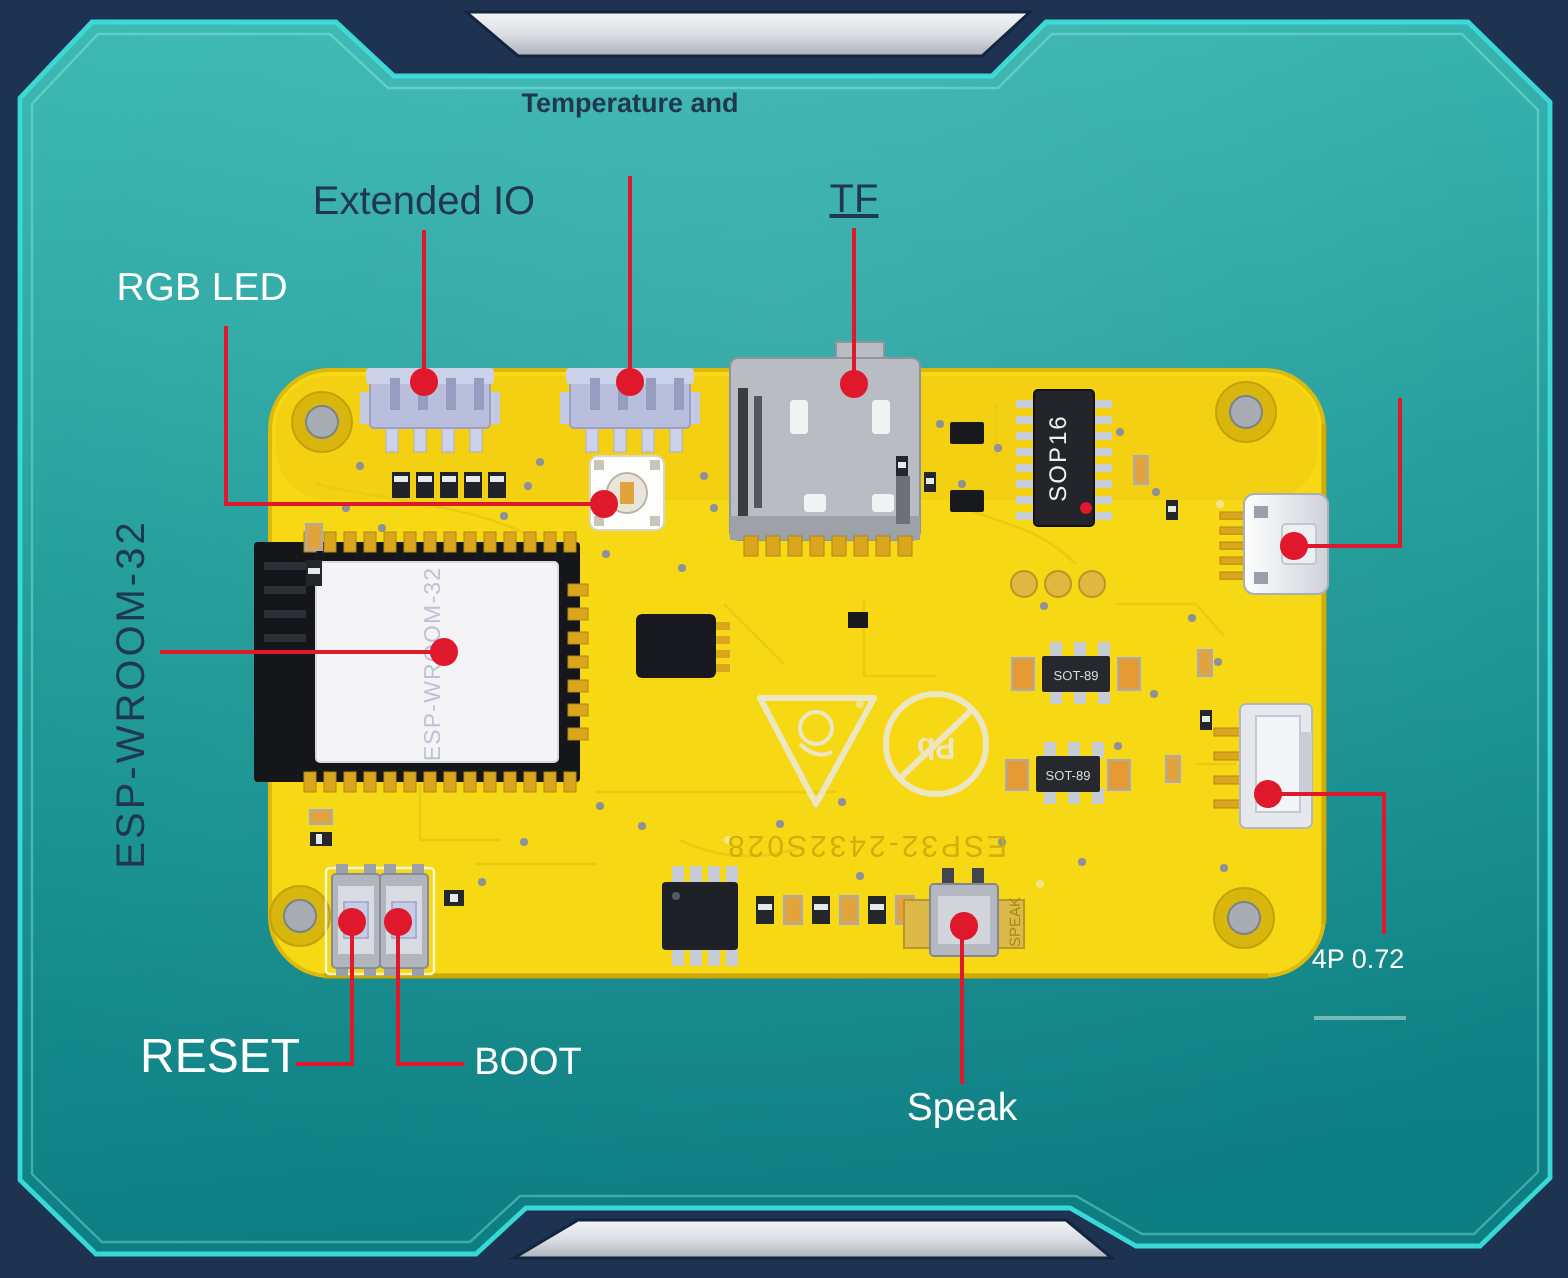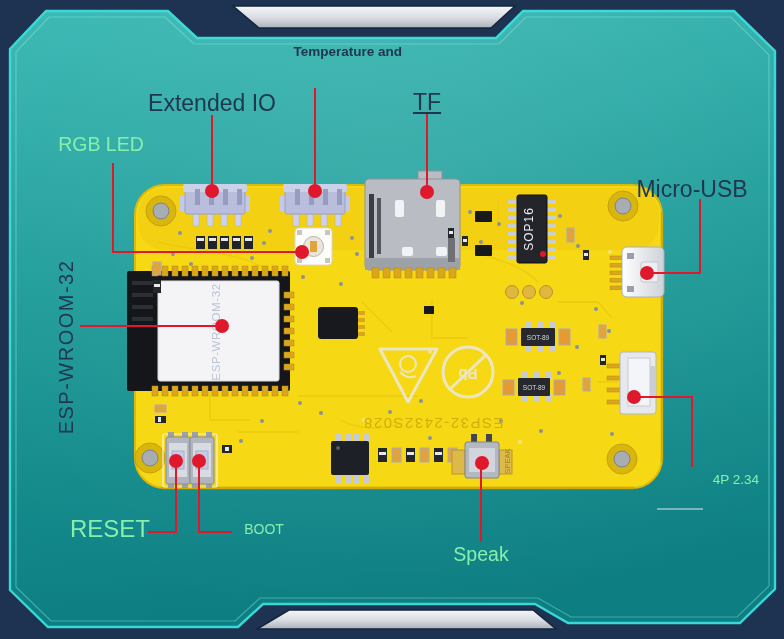--- a/index.html
+++ b/index.html
@@ -1,23 +1,23 @@
 <!DOCTYPE html>
 <html><head>
 <meta charset="utf-8">
 <style>
   html,body{margin:0;padding:0;background:#1e3252;}
   .stage{position:relative;width:784px;height:639px;overflow:hidden;
          font-family:"Liberation Sans","DejaVu Sans",sans-serif;}
   .stage svg{position:absolute;left:0;top:0;}
   .callout-label{position:absolute;text-align:center;line-height:1.18;pointer-events:none;}
   .lab-dark{color:#20384f;}
-  .lab-light{color:#86efac;}
-  .lab-sm{font-size:13.5px;font-weight:700;text-align:right;}
-  .lab-md{font-size:23px;font-weight:400;}
+  .lab-light{color:#ffffff;}
+  .lab-sm{font-size:13.5px;font-weight:700;}
+  .lab-md{font-size:20px;font-weight:400;}
   .lab-lg{font-size:19.5px;font-weight:400;}
   .lab-vert{transform:translate(-50%,-50%) rotate(-90deg);white-space:nowrap;
             font-size:20px;letter-spacing:1.5px;}
   .lab-sm.light2{font-weight:400;}
   .underline-hint{position:absolute;left:657px;top:508px;width:46px;height:2px;
                   background:rgba(255,255,255,.42);}
   .lab-sm span,.callout-label span{display:block;}
 </style>
 </head>
 <body>
@@ -510,28 +510,27 @@
 <div class="callout-label lab-dark lab-sm" style="left:228px;top:44px;width:174px;">
   <span>Temperature and</span>
 </div>
 
 <div class="callout-label lab-dark lab-md" style="left:136px;top:90px;width:152px;">Extended IO</div>
 
 <div class="callout-label lab-light lab-lg" style="left:51px;top:133px;width:100px;">RGB LED</div>
 
 <div class="callout-label lab-dark lab-md" style="left:397px;top:89px;width:60px;text-decoration:underline;">TF</div>
 
-<div class="callout-label lab-dark lab-md" style="left:631px;top:176px;width:122px;">Micro-USB</div>
 
 <div class="callout-label lab-dark lab-vert" style="left:67px;top:347px;">ESP-WROOM-32</div>
 
 <div class="callout-label lab-light lab-lg" style="left:60px;top:515px;width:100px;font-size:24px;">RESET</div>
 
-<div class="callout-label lab-light lab-lg" style="left:214px;top:521px;width:100px;font-size:14px;">BOOT</div>
+<div class="callout-label lab-light lab-lg" style="left:214px;top:521px;width:100px;font-size:19px;">BOOT</div>
 
 <div class="callout-label lab-light lab-lg" style="left:431px;top:543px;width:100px;">Speak</div>
 
 <div class="callout-label lab-light lab-sm light2" style="left:599px;top:472px;width:160px;">
-  <span>4P 2.34</span>
+  <span>4P 0.72</span>
 </div>
 <div class="underline-hint"></div>
 
 </div>
 
 </body></html>

